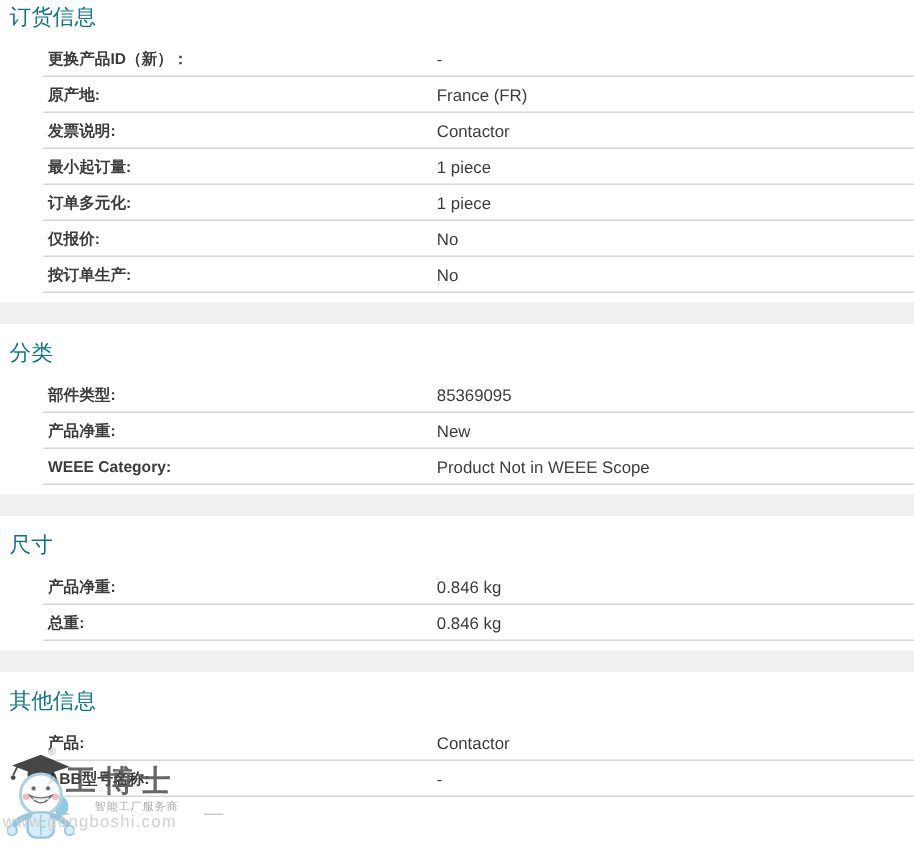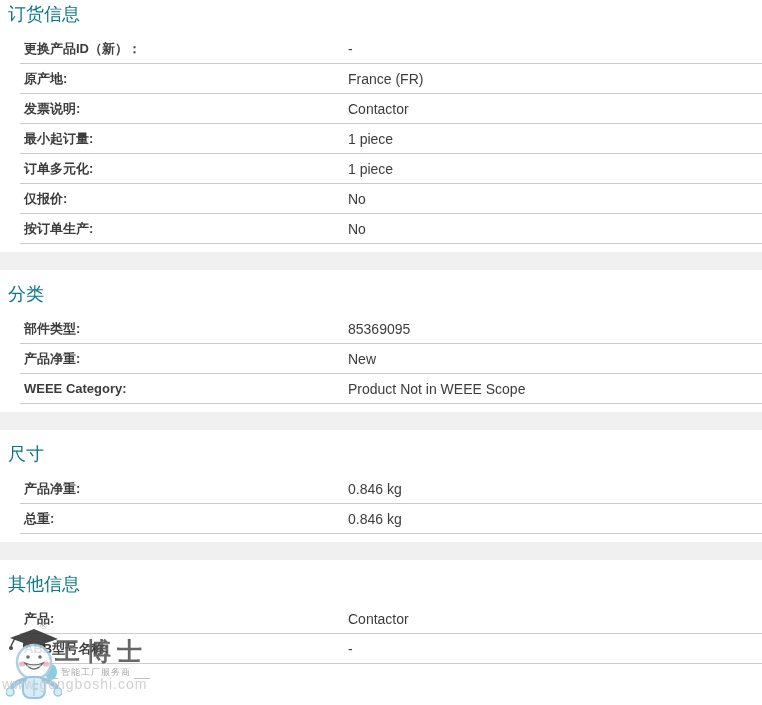--- a/index.html
+++ b/index.html
@@ -18,21 +18,21 @@
     padding-top: 4px;
   }
   .section-title {
     margin: 0 0 10px 8px;
     font-size: 18px;
     line-height: 20px;
     font-weight: 400;
     color: #0d7589;
   }
   .spec-table {
-    margin-left: 20px;
+    margin-left: 36px;
   }
   .spec-row {
     height: 30px;
     border-bottom: 1px solid #cccccc;
     box-sizing: border-box;
     position: relative;
     display: flex;
     align-items: center;
   }
   .spec-label {
@@ -93,21 +93,21 @@
     color: #4d4d4d;
     font-family: Liberation Sans, sans-serif;
     white-space: nowrap;
   }
   .wm-tagline {
     position: absolute;
     left: 50px;
     top: 48px;
     display: flex;
     align-items: flex-end;
-    gap: 3px;
+    gap: 21px;
     font-size: 9px;
     letter-spacing: 1px;
     color: #9a9a9a;
     white-space: nowrap;
   }
   .wm-tagline .wm-line {
     display: inline-block;
     height: 1px;
     background: #b5b5b5;
   }

